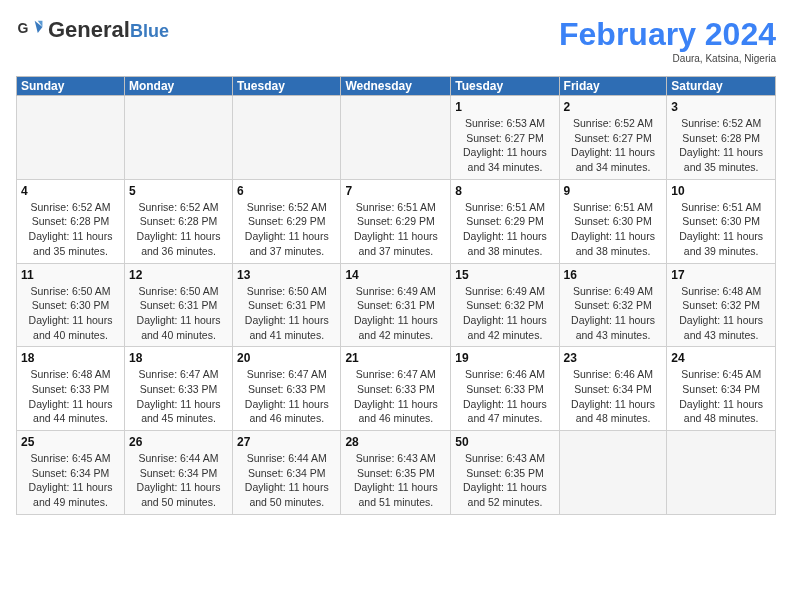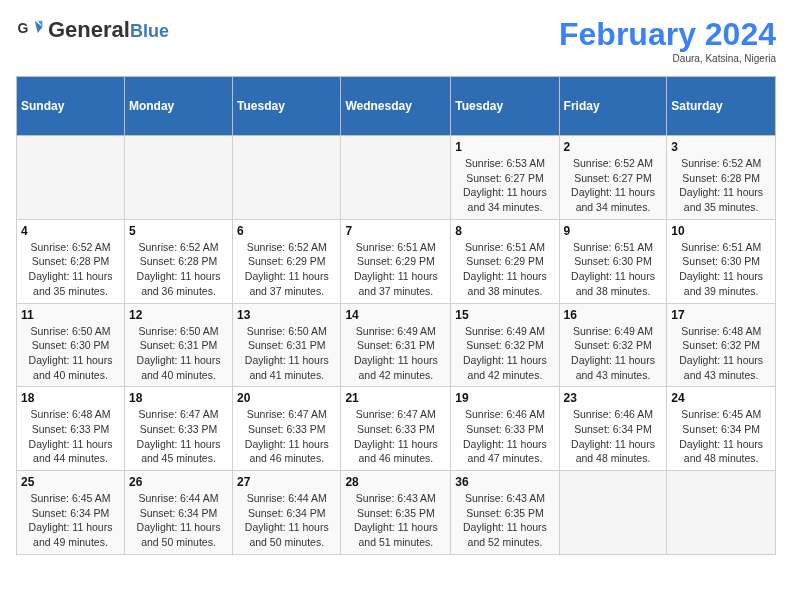--- a/index.html
+++ b/index.html
@@ -40,21 +40,21 @@
     table {
       width: 100%;
       border-collapse: collapse;
       font-size: 11px;
     }
     thead tr {
       background-color: #2e6db4;
       color: #fff;
     }
     thead th {
-      padding: 22px 4px;
+      padding: 2px 4px;
       text-align: left;
       font-size: 12px;
       font-weight: bold;
       border: 1px solid #c0c0c0;
     }
     tbody td {
       vertical-align: top;
       padding: 4px;
       border: 1px solid #d0d0d0;
       height: 82px;
@@ -316,21 +316,21 @@
 and 50 minutes.</div>
         </td>
         <td>
           <div class="day-num">28</div>
           <div class="day-info" style="white-space: pre-line;">Sunrise: 6:43 AM
 Sunset: 6:35 PM
 Daylight: 11 hours
 and 51 minutes.</div>
         </td>
         <td>
-          <div class="day-num">36</div>
+          <div class="day-num">50</div>
           <div class="day-info" style="white-space: pre-line;">Sunrise: 6:43 AM
 Sunset: 6:35 PM
 Daylight: 11 hours
 and 52 minutes.</div>
         </td>
         <td class="empty-cell"></td>
         <td class="empty-cell"></td>
       </tr>
     </tbody>
 </table>

